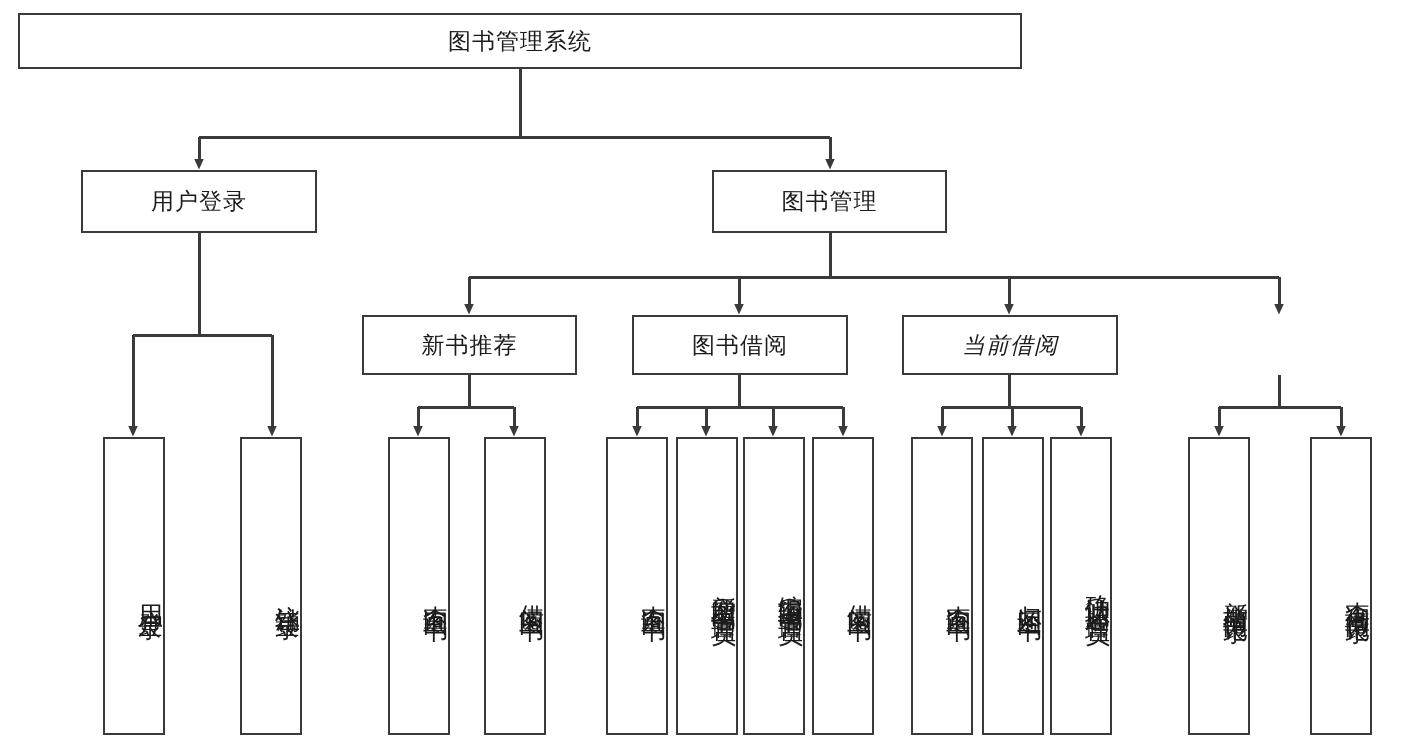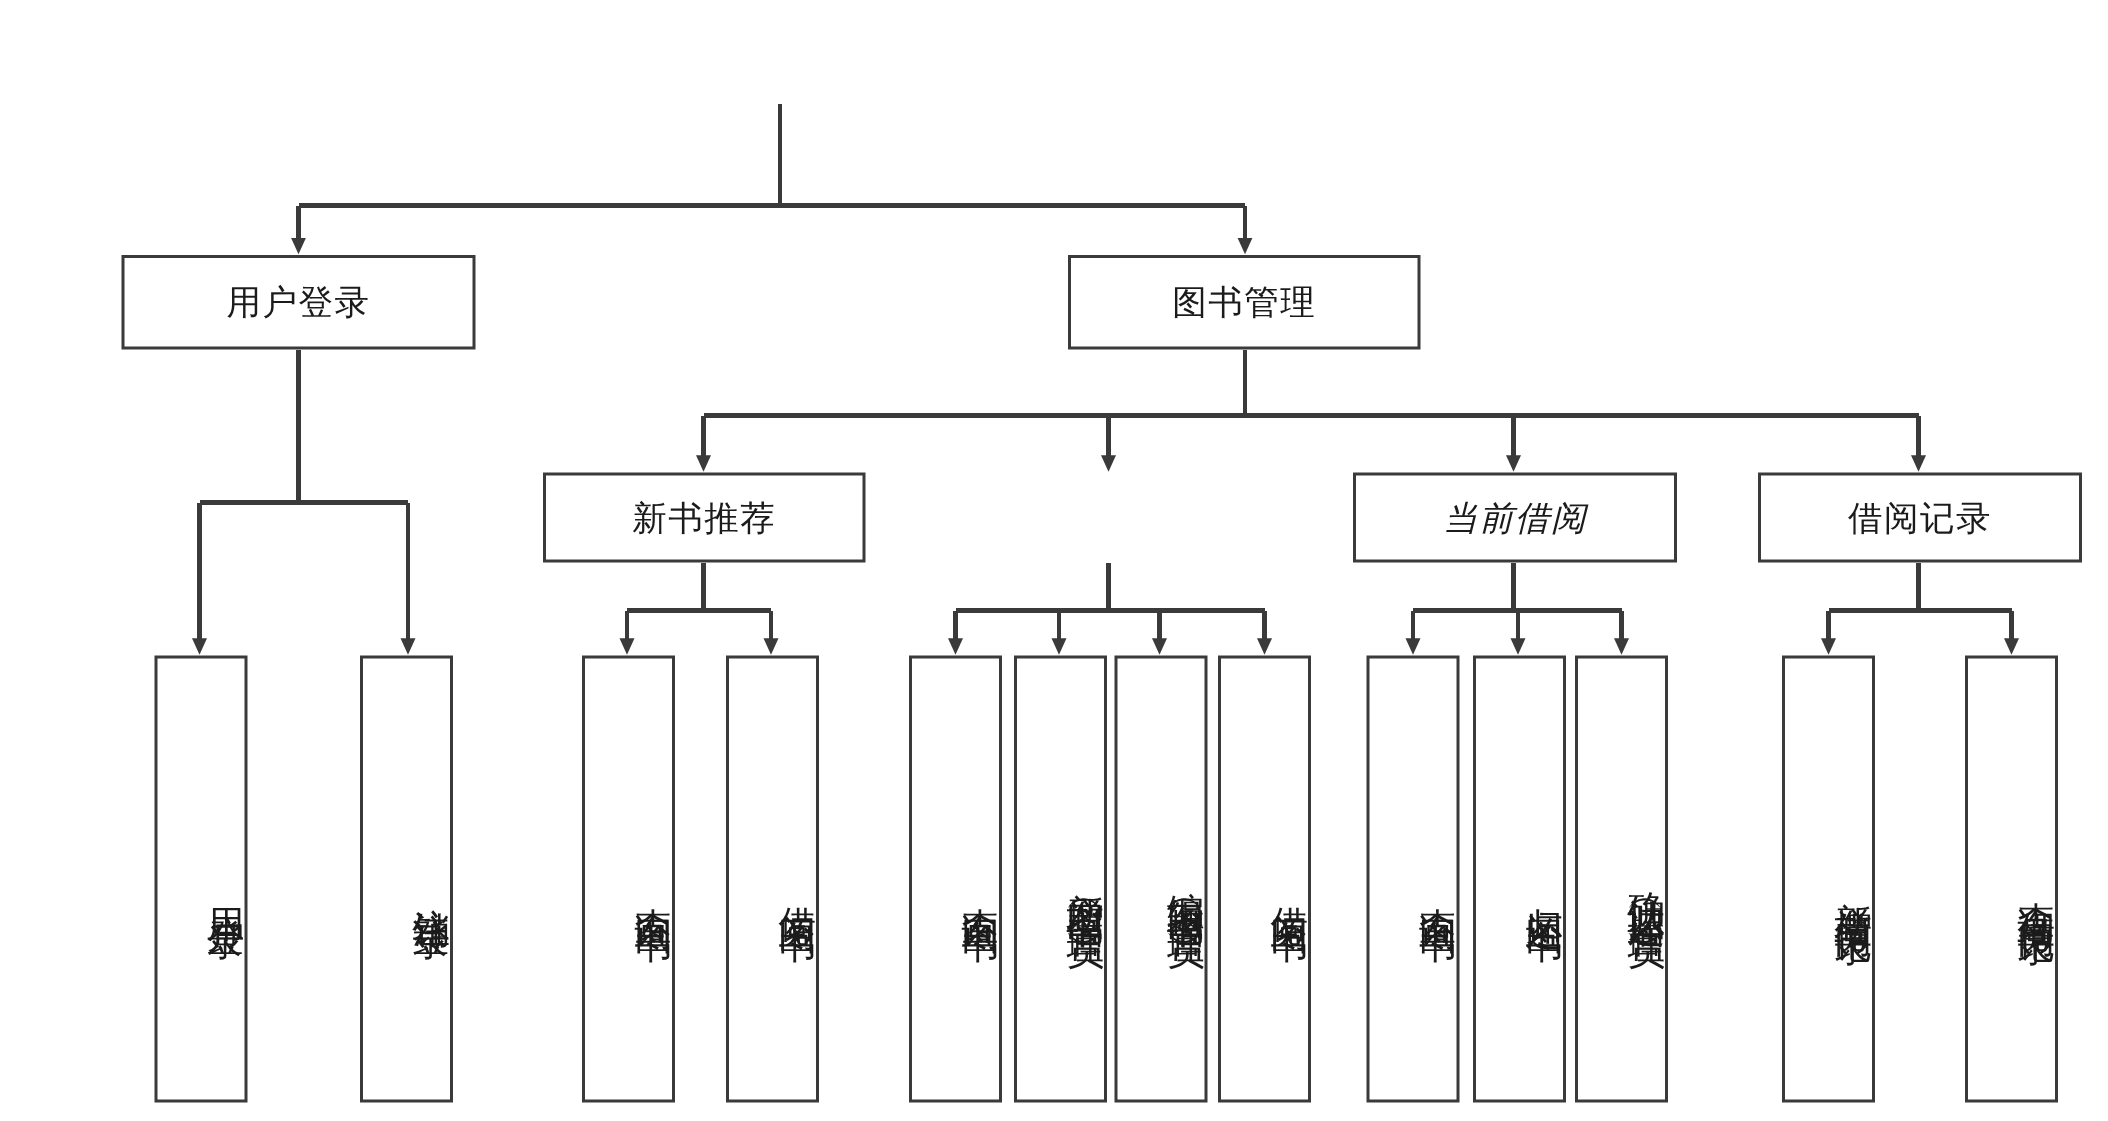--- a/index.html
+++ b/index.html
@@ -112,36 +112,39 @@
       <path d="M1012,407 L1012,427" marker-end="url(#arrowhead)"></path>
       <path d="M1081,407 L1081,427" marker-end="url(#arrowhead)"></path>
 
       <path d="M1279,375 L1279,407"></path>
       <path d="M1219,407 L1341,407"></path>
       <path d="M1219,407 L1219,427" marker-end="url(#arrowhead)"></path>
       <path d="M1341,407 L1341,427" marker-end="url(#arrowhead)"></path>
     </g>
   </svg>
 
+  <div class="node horiz" style="left:18px; top:13px; width:1004px; height:56px;">
+    <span>图书管理系统</span>
+  </div>
 
   <div class="node horiz" style="left:81px; top:170px; width:236px; height:63px;">
     <span>用户登录</span>
   </div>
   <div class="node horiz" style="left:712px; top:170px; width:235px; height:63px;">
     <span>图书管理</span>
   </div>
 
   <div class="node horiz" style="left:362px; top:315px; width:215px; height:60px;">
     <span>新书推荐</span>
   </div>
+  <div class="node horiz" style="left:632px; top:315px; width:216px; height:60px;">
+    <span>图书借阅</span>
+  </div>
   <div class="node horiz" style="left:902px; top:315px; width:216px; height:60px;font-style:italic;">
     <span>当前借阅</span>
-  </div>
-  <div class="node horiz" style="left:1172px; top:315px; width:216px; height:60px;">
-    <span>借阅记录</span>
   </div>
 
   <div class="node vert" style="left:103px; top:437px; width:62px; height:298px;">
     <span class="vlabel">用户登录</span>
   </div>
   <div class="node vert" style="left:240px; top:437px; width:62px; height:298px;">
     <span class="vlabel">注销登录</span>
   </div>
 
   <div class="node vert" style="left:388px; top:437px; width:62px; height:298px;">

